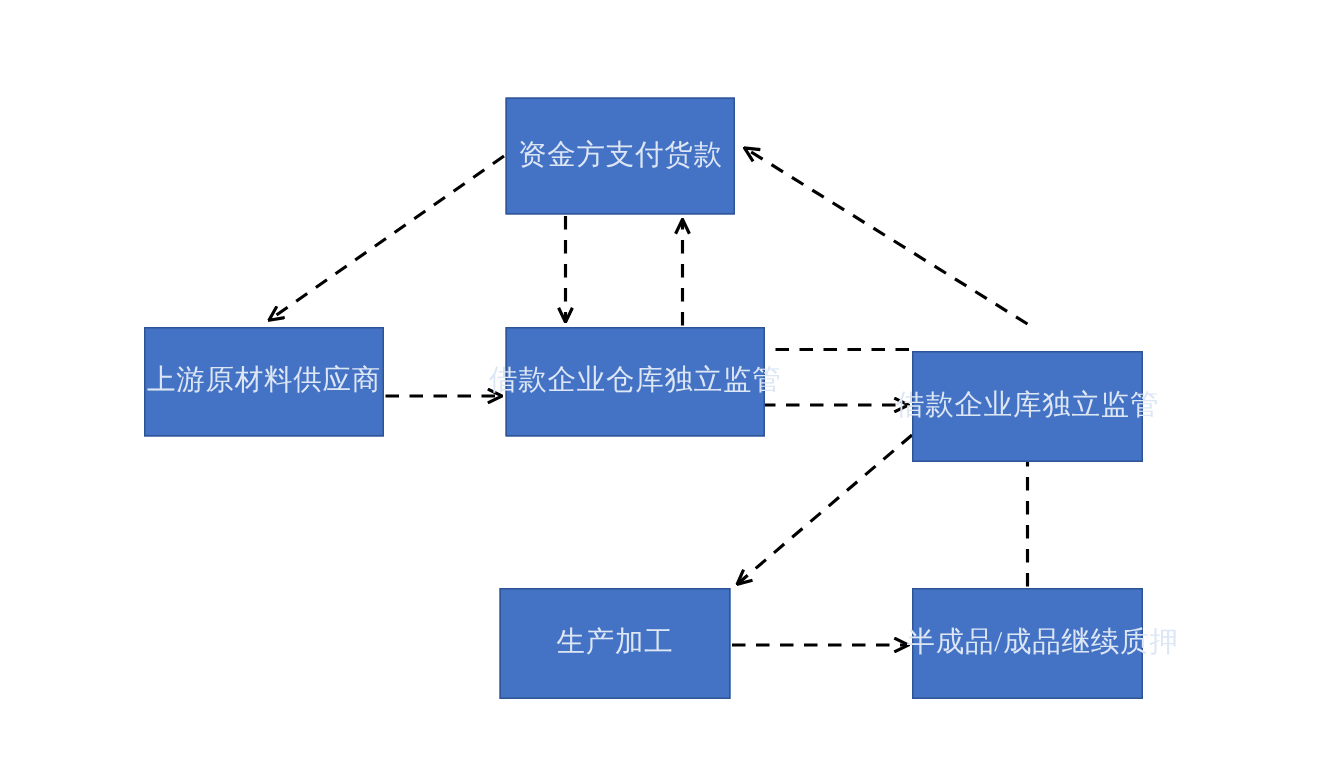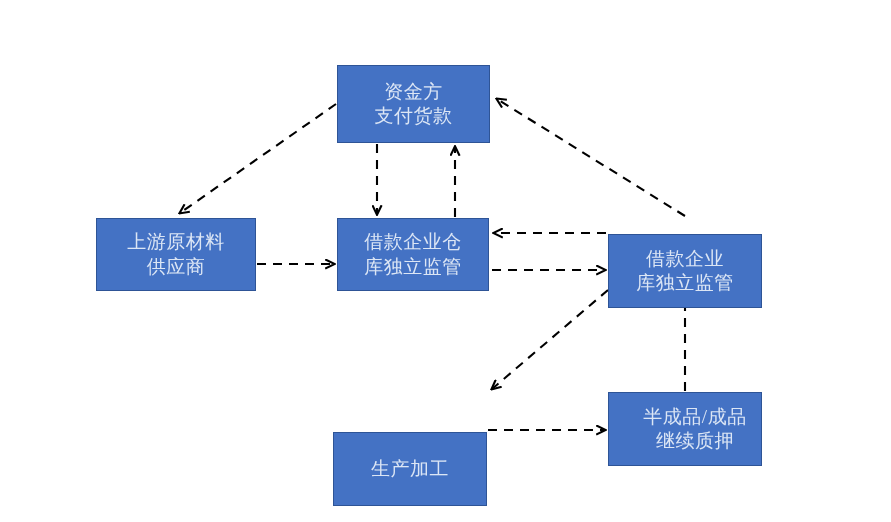--- a/index.html
+++ b/index.html
@@ -25,21 +25,21 @@
     height: 522px;
     pointer-events: none;
   }
   .node {
     position: absolute;
     box-sizing: border-box;
     background: #4472C4;
     border: 1px solid #2E5496;
     color: #DCE6F5;
     display: flex;
-    flex-direction: column;
+    flex-direction: row;
     align-items: center;
     justify-content: center;
     line-height: 1.28;
     font-size: 19px;
     letter-spacing: 0.5px;
     text-align: center;
     font-family: "Liberation Serif", "DejaVu Serif", serif;
     z-index: 2;
   }
   .node .line { display: block; white-space: nowrap; }
@@ -80,31 +80,31 @@
   <div class="node" style="left:337px; top:65px; width:153px; height:78px;">
     <span class="line">资金方</span>
     <span class="line">支付货款</span>
   </div>
 
   <div class="node" style="left:96px; top:218px; width:160px; height:73px;align-items:center;">
     <span class="line">上游原材料</span>
     <span class="line">供应商</span>
   </div>
 
-  <div class="node" style="left:337px; top:218px; width:152px; height:73px;">
+  <div class="node" style="left:337px; top:218px; width:173px; height:73px;">
     <span class="line">借款企业仓</span>
     <span class="line">库独立监管</span>
   </div>
 
   <div class="node" style="left:608px; top:234px; width:154px; height:74px;">
     <span class="line">借款企业</span>
     <span class="line">库独立监管</span>
   </div>
 
-  <div class="node" style="left:333px; top:392px; width:154px; height:74px;margin-top:40px;">
+  <div class="node" style="left:333px; top:392px; width:154px; height:74px;">
     <span class="line">生产加工</span>
   </div>
 
   <div class="node" style="left:608px; top:392px; width:154px; height:74px;padding-left:20px;">
     <span class="line">半成品/成品</span>
     <span class="line">继续质押</span>
   </div>
 
 </div>
 

